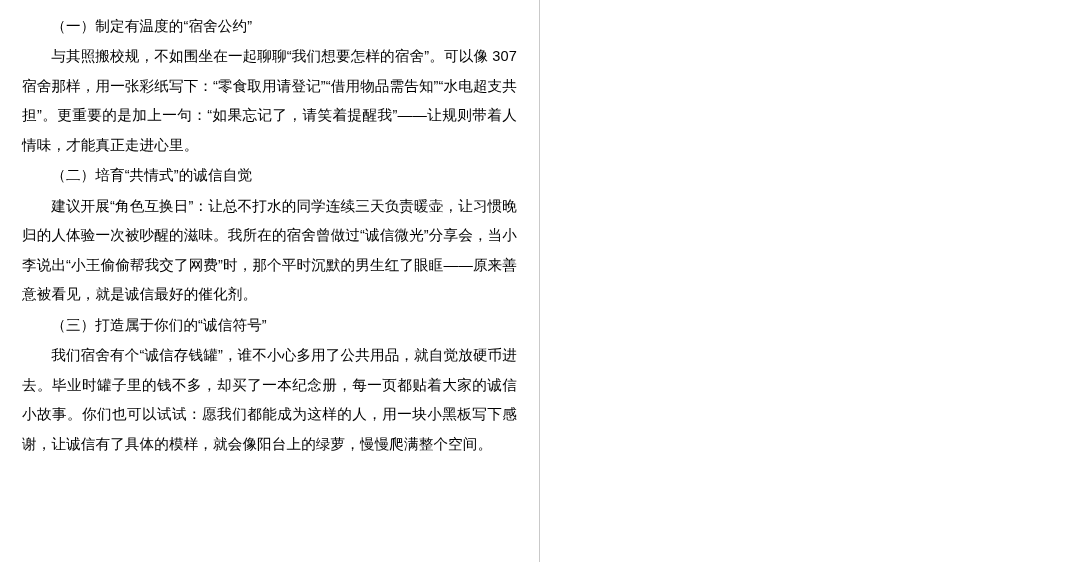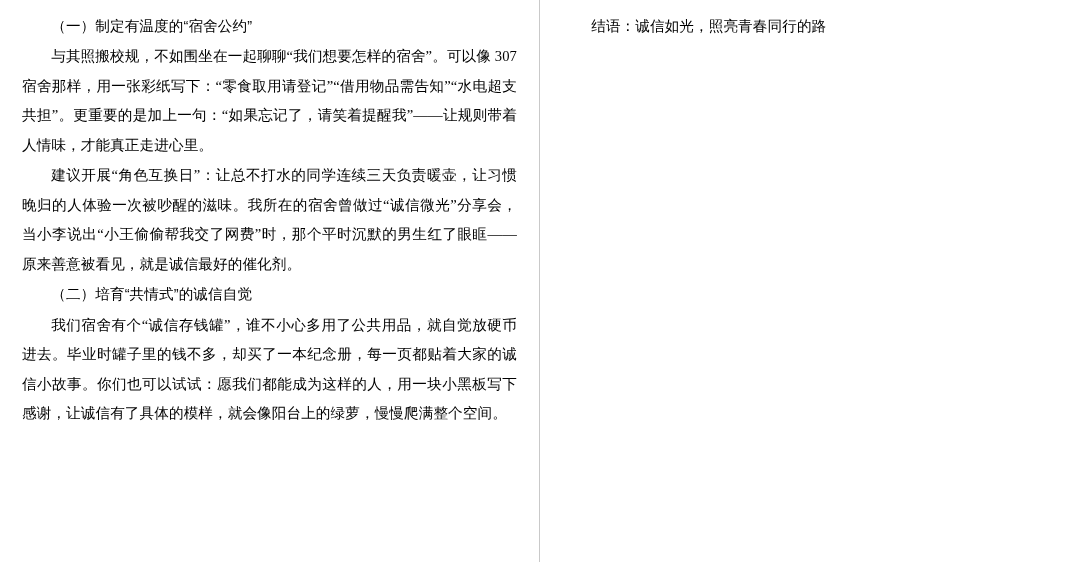--- a/index.html
+++ b/index.html
@@ -33,36 +33,35 @@
   .para {
     font-size: 14.6px;
     line-height: 2.02;
     text-align: justify;
     text-justify: inter-ideograph;
     margin: 0 0 1px 0;
     letter-spacing: 0.1px;
   }
   .indent {
     text-indent: 2em;
-    font-family: Liberation Serif, serif;
   }
   .para.heading {
     text-indent: 2em;
   }
 </style>
 </head>
 <body>
 
 <div class="page">
 
   <div class="column left">
     <p class="para heading">（一）制定有温度的“宿舍公约”</p>
     <p class="para indent">与其照搬校规，不如围坐在一起聊聊“我们想要怎样的宿舍”。可以像 307 宿舍那样，用一张彩纸写下：“零食取用请登记”“借用物品需告知”“水电超支共担”。更重要的是加上一句：“如果忘记了，请笑着提醒我”——让规则带着人情味，才能真正走进心里。</p>
+    <p class="para heading">（二）培育“共情式”的诚信自觉</p>
     <p class="para indent">建议开展“角色互换日”：让总不打水的同学连续三天负责暖壶，让习惯晚归的人体验一次被吵醒的滋味。我所在的宿舍曾做过“诚信微光”分享会，当小李说出“小王偷偷帮我交了网费”时，那个平时沉默的男生红了眼眶——原来善意被看见，就是诚信最好的催化剂。</p>
-    <p class="para heading">（二）培育“共情式”的诚信自觉</p>
+    <p class="para heading">（三）打造属于你们的“诚信符号”</p>
     <p class="para indent">我们宿舍有个“诚信存钱罐”，谁不小心多用了公共用品，就自觉放硬币进去。毕业时罐子里的钱不多，却买了一本纪念册，每一页都贴着大家的诚信小故事。你们也可以试试：愿我们都能成为这样的人，用一块小黑板写下感谢，让诚信有了具体的模样，就会像阳台上的绿萝，慢慢爬满整个空间。</p>
   </div>
 
   <div class="column right">
-    <p class="para heading">结语：诚信如光，照亮青春同行的路</p>
   </div>
 
 </div>
 
 </body></html>

